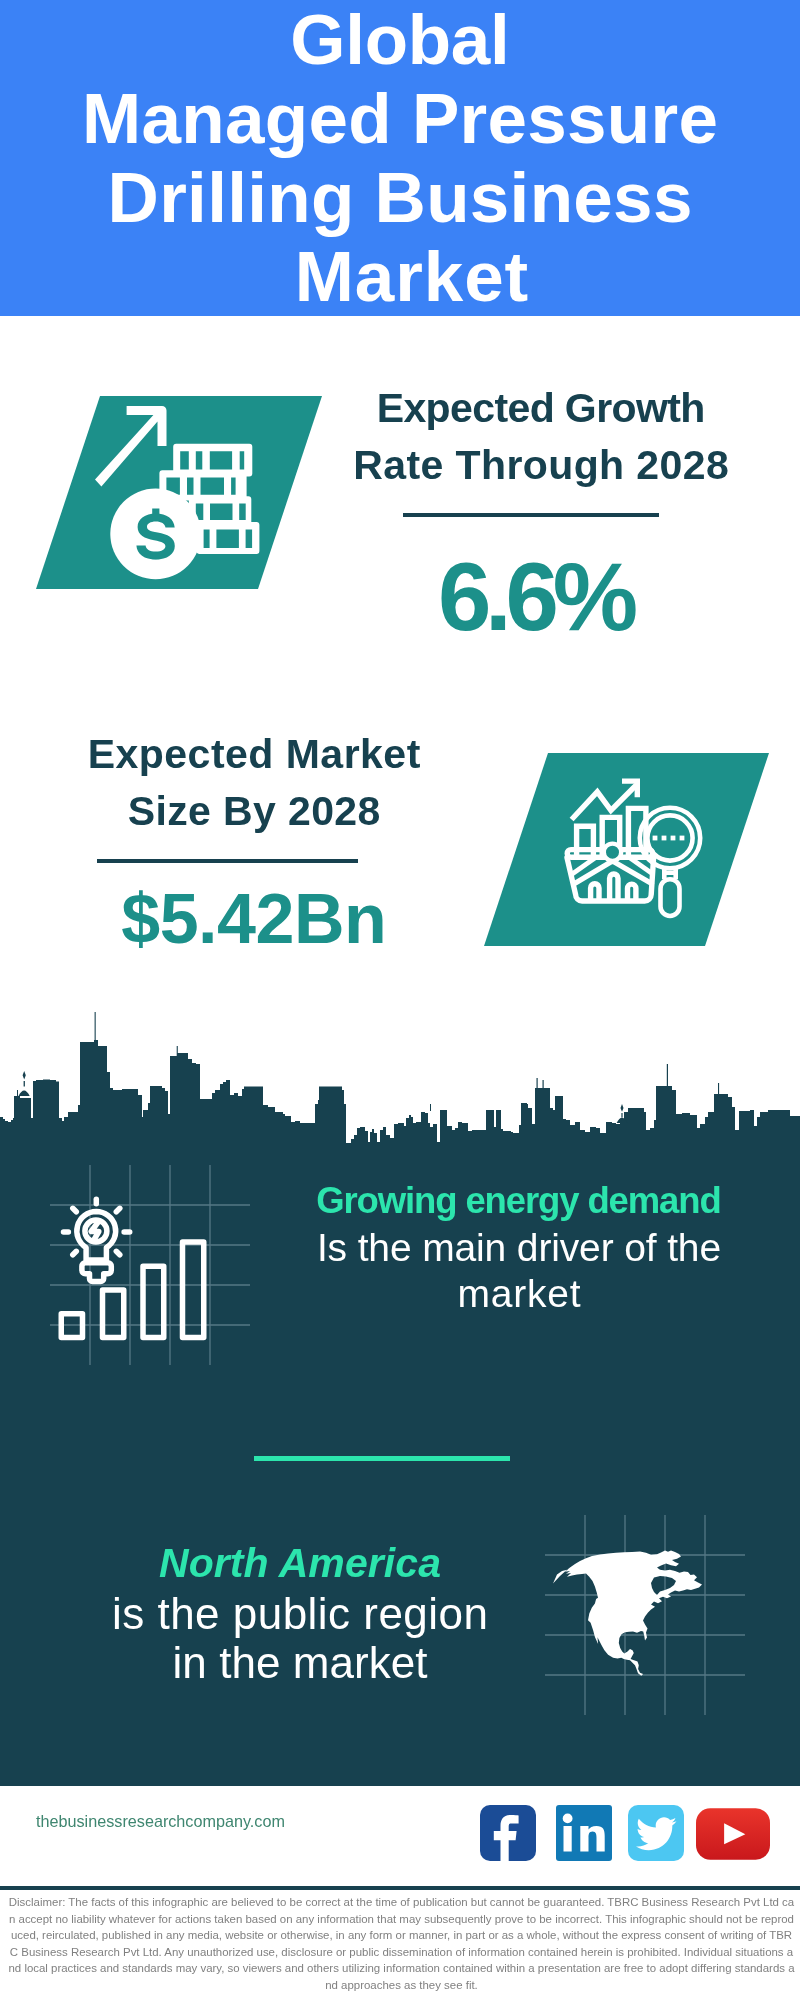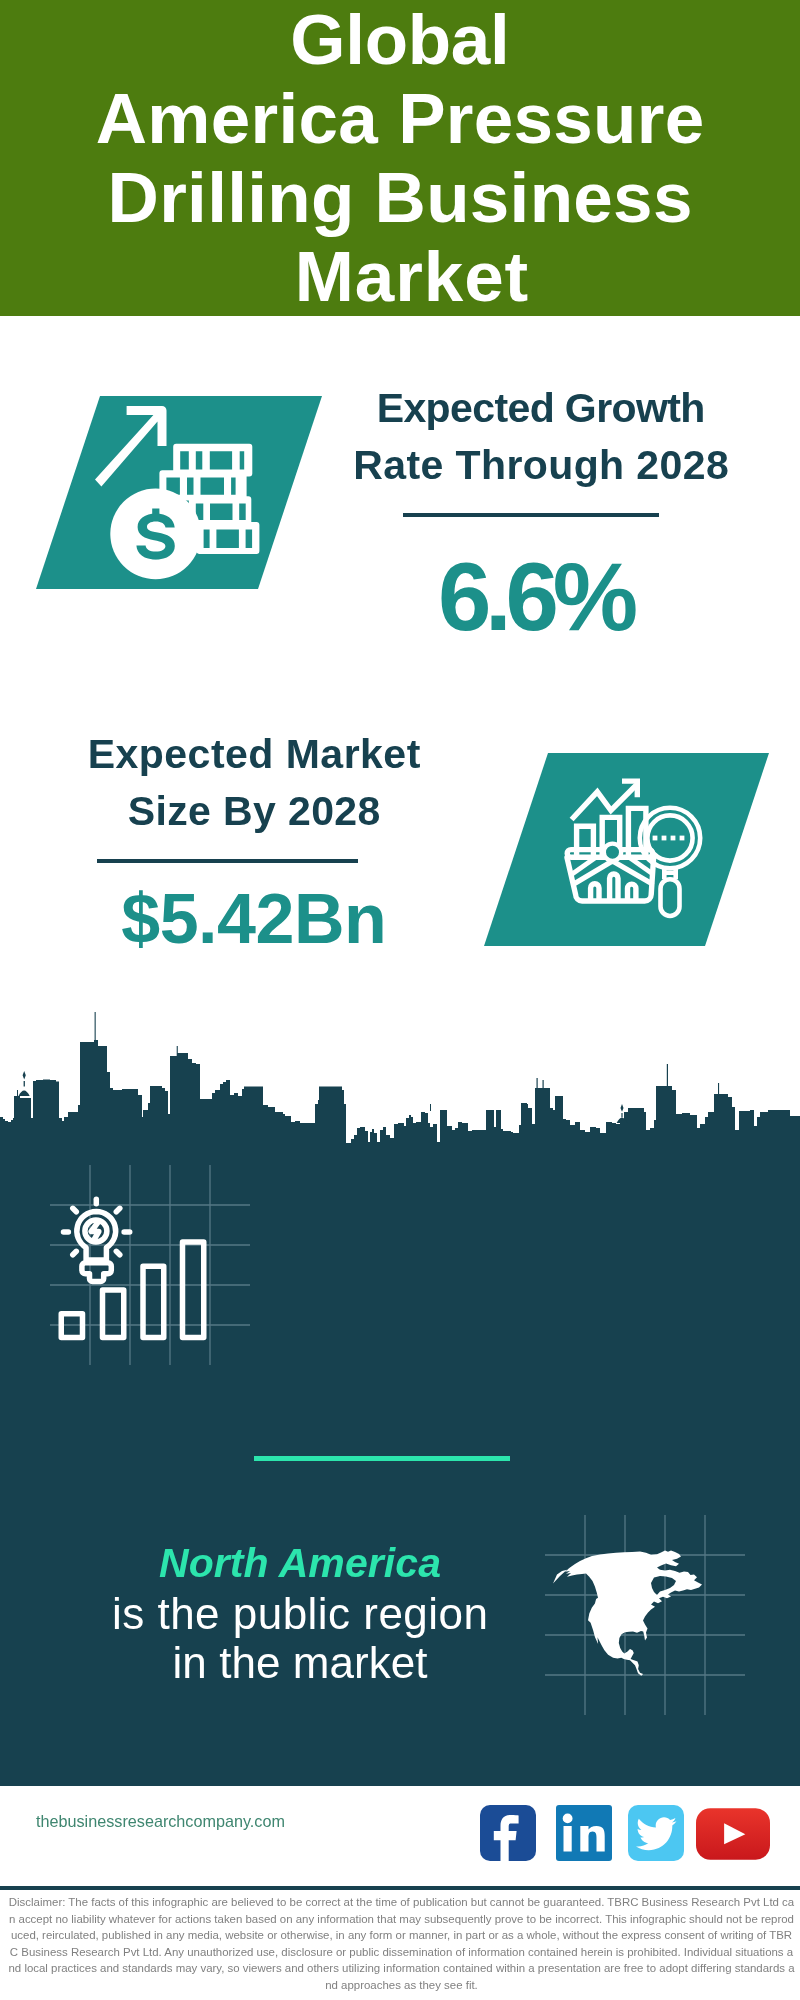--- a/index.html
+++ b/index.html
@@ -8,21 +8,21 @@
     font-family: "Liberation Sans", sans-serif;
     background:#ffffff;
     overflow:hidden;
     -webkit-font-smoothing:antialiased;
   }
   .page { position:relative; width:800px; height:2000px; overflow:hidden; }
 
   
   .header {
     position:absolute; left:0; top:0; width:800px; height:316px;
-    background:#4d7c0f;
+    background:#3b82f6;
   }
   .header .ttl {
     color:#ffffff; font-weight:bold; font-size:71px; line-height:79px;
     text-align:center; padding-top:0px;
   }
   .header .ttl > div { height:79px; }
   .header .ttl > div:nth-child(1){ letter-spacing:-0.3px; text-indent:-0.3px;}
   .header .ttl > div:nth-child(2){ letter-spacing:0.3px; text-indent:0.3px;}
   .header .ttl > div:nth-child(3){ letter-spacing:0.3px; text-indent:0.3px;}
   .header .ttl > div:nth-child(4){ letter-spacing:0.9px; text-indent:0.9px; padding-left:23px;}
@@ -97,21 +97,21 @@
   .disc { left:7px; top:108px; width:789px; color:#808080;
           font-size:11.45px; line-height:16.5px; word-break:break-all; text-align:center; }
 </style>
 </head>
 <body>
 
 <div class="page">
   <div class="header">
     <div class="ttl">
       <div>Global</div>
-      <div>America Pressure</div>
+      <div>Managed Pressure</div>
       <div>Drilling Business</div>
       <div>Market</div>
     </div>
   </div>
 
   <div class="para p1"></div>
   <svg class="icon-money" viewBox="0 0 170 190">
     <g fill="#ffffff">
 
       <path d="M31.6 6 h35.4 a4.5 4.5 0 0 1 4.5 4.5 V46 h-9 V21.4 L6.4 86.5 L0 79.6 L58.4 15 H31.6 Z"></path>
@@ -225,20 +225,27 @@
       <path d="M35.5,97.7 h22.3 a3.5,3.5 0 0 1 3.5,3.5 v4.1 a3.5,3.5 0 0 1 -3.5,3.5 h-4.1 v4.6 a3,3 0 0 1 -3,3 h-8.2 a3,3 0 0 1 -3,-3 v-4.6 h-4.1 a3.5,3.5 0 0 1 -3.5,-3.5 v-4.1 a3.5,3.5 0 0 1 3.5,-3.5 Z"></path>
       <circle cx="45.9" cy="66" r="11"></circle>
       <path d="M47.8,57.5 L41.2,66.5 h7.6 l-5.2,9"></path>
       <rect x="11.25" y="148.75" width="21.25" height="23.75"></rect>
       <rect x="52.5" y="125" width="21.25" height="47.5"></rect>
       <rect x="93" y="101.25" width="20.75" height="71.25"></rect>
       <rect x="132.5" y="77" width="21.25" height="95.5"></rect>
     </g>
   </svg>
 
+  <div class="fact f1">
+    <div class="fact-hl">Growing energy demand</div>
+    <div class="fact-rest">
+      <div>Is the main driver of the</div>
+      <div>market</div>
+    </div>
+  </div>
 
   <div class="divider"></div>
 
   <div class="fact f2">
     <div class="fact-hl">North America</div>
     <div class="fact-rest">
       <div>is the public region</div>
       <div>in the market</div>
     </div>
   </div>

